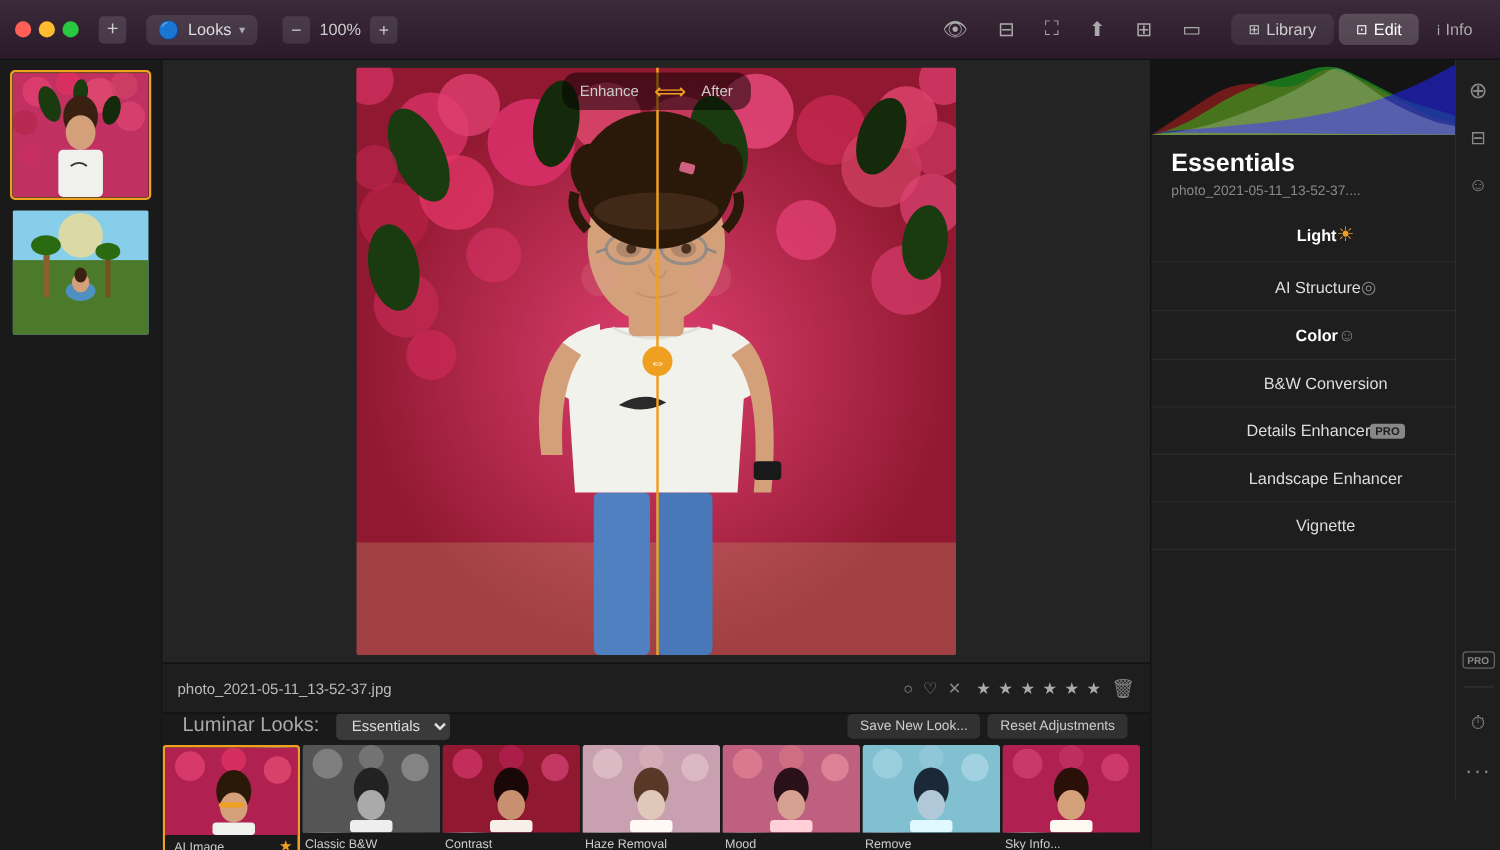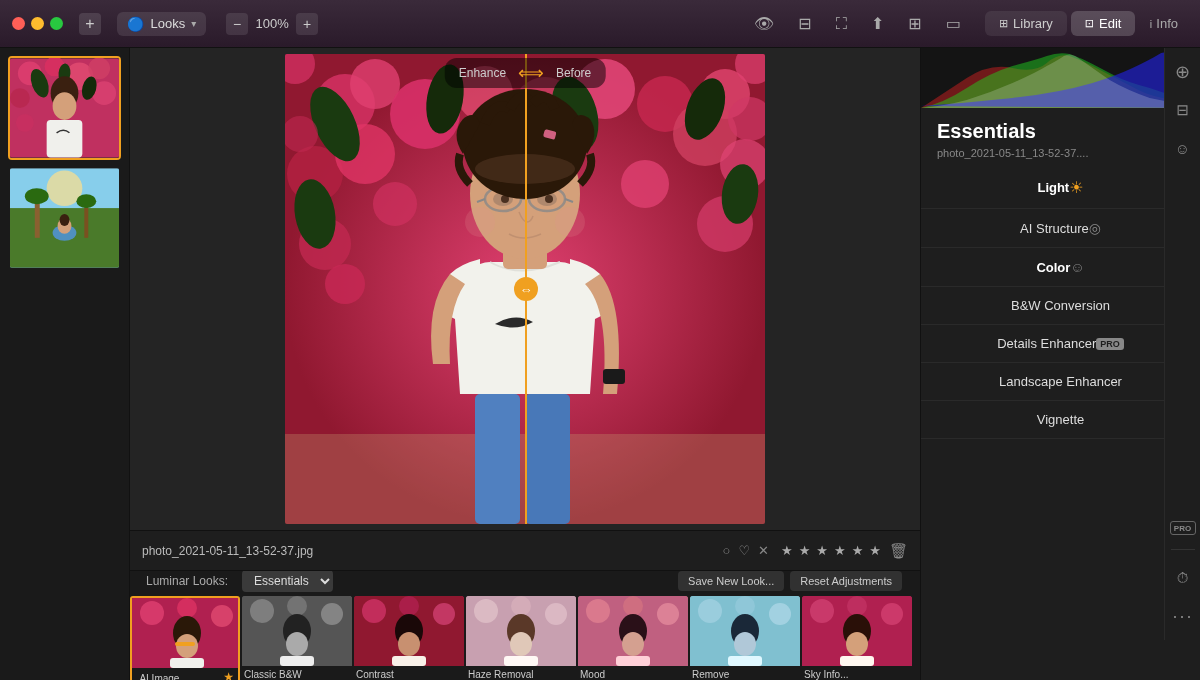--- a/index.html
+++ b/index.html
@@ -238,21 +238,21 @@
       background: #1a1a1a;
       border-top: 1px solid #111;
       display: flex;
       align-items: center;
       gap: 0;
       overflow: hidden;
     }
     .looks-label {
       padding: 0 8px;
       color: #aaa;
-      font-size: 12px;
+      font-size: 16px;
       white-space: nowrap;
     }
     .looks-dropdown {
       background: #3a3a3a;
       border: none;
       color: #ddd;
       border-radius: 4px;
       padding: 3px 8px;
       font-size: 12px;
       cursor: pointer;
@@ -517,21 +517,21 @@
         </svg>
       </div>
     </div>
   </div>
 
   <div class="canvas-area">
 
     <div class="before-after-bar">
       <span>Enhance</span>
       <span class="ba-divider">⟺</span>
-      <span>Before</span>
+      <span>After</span>
     </div>
 
     <div class="photo-container">
       <div class="photo-main">
         <svg width="480" height="470" viewBox="0 0 480 470" xmlns="http://www.w3.org/2000/svg">
 
           <defs>
             <radialGradient id="bg1" cx="50%" cy="50%" r="50%">
               <stop offset="0%" stop-color="#e04070"></stop>
               <stop offset="100%" stop-color="#901830"></stop>

